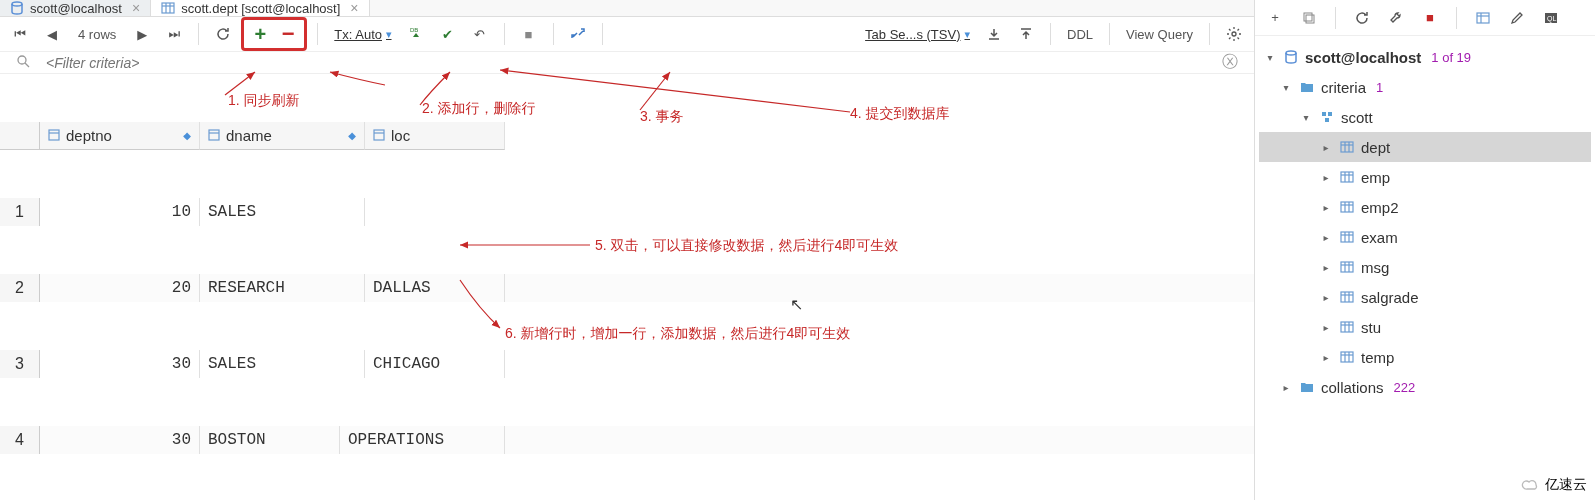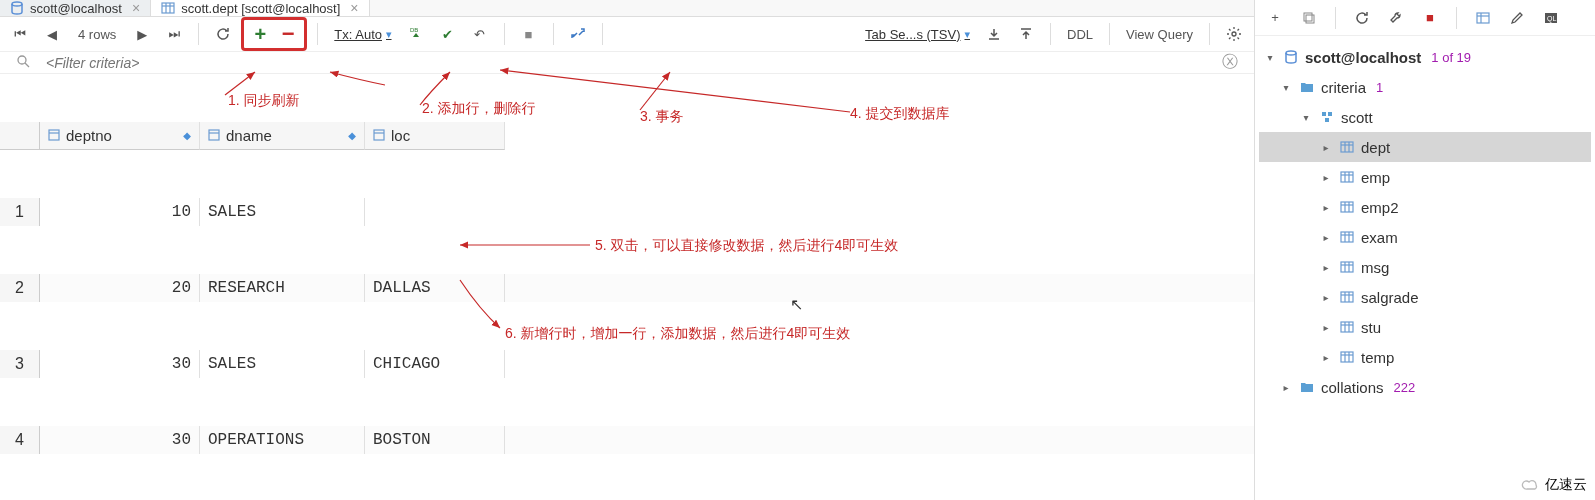--- a/index.html
+++ b/index.html
@@ -226,22 +226,22 @@
           </div>
           <div class="grid-row">
             <div class="cell rownum">3</div>
             <div class="cell c-deptno">30</div>
             <div class="cell c-dname">SALES</div>
             <div class="cell c-loc">CHICAGO</div>
           </div>
           <div class="grid-row">
             <div class="cell rownum">4</div>
             <div class="cell c-deptno">30</div>
+            <div class="cell c-loc">BOSTON</div>
             <div class="cell c-dname">OPERATIONS</div>
-            <div class="cell c-loc">BOSTON</div>
           </div>
           <div class="grid-row row-new">
             <div class="cell rownum">5</div>
             <div class="cell c-deptno nullcell">
               <null></null>
             </div>
             <div class="cell c-dname nullcell">
               <null></null>
             </div>
             <div class="cell c-loc nullcell">

